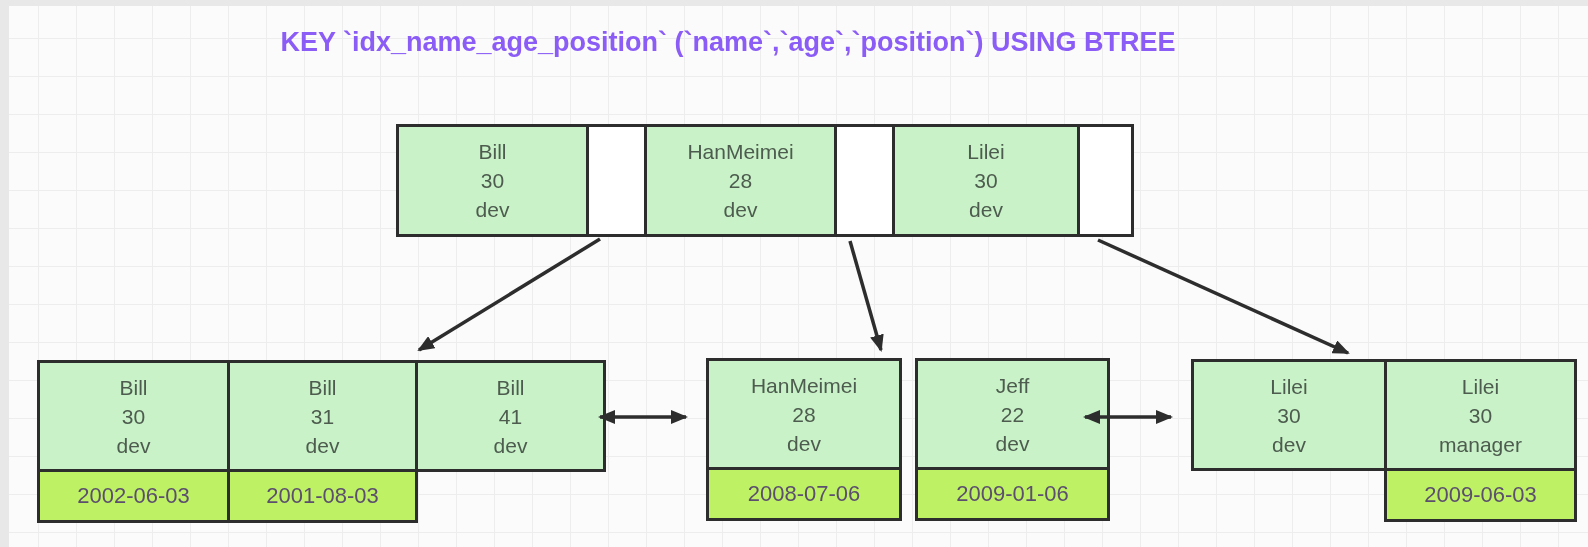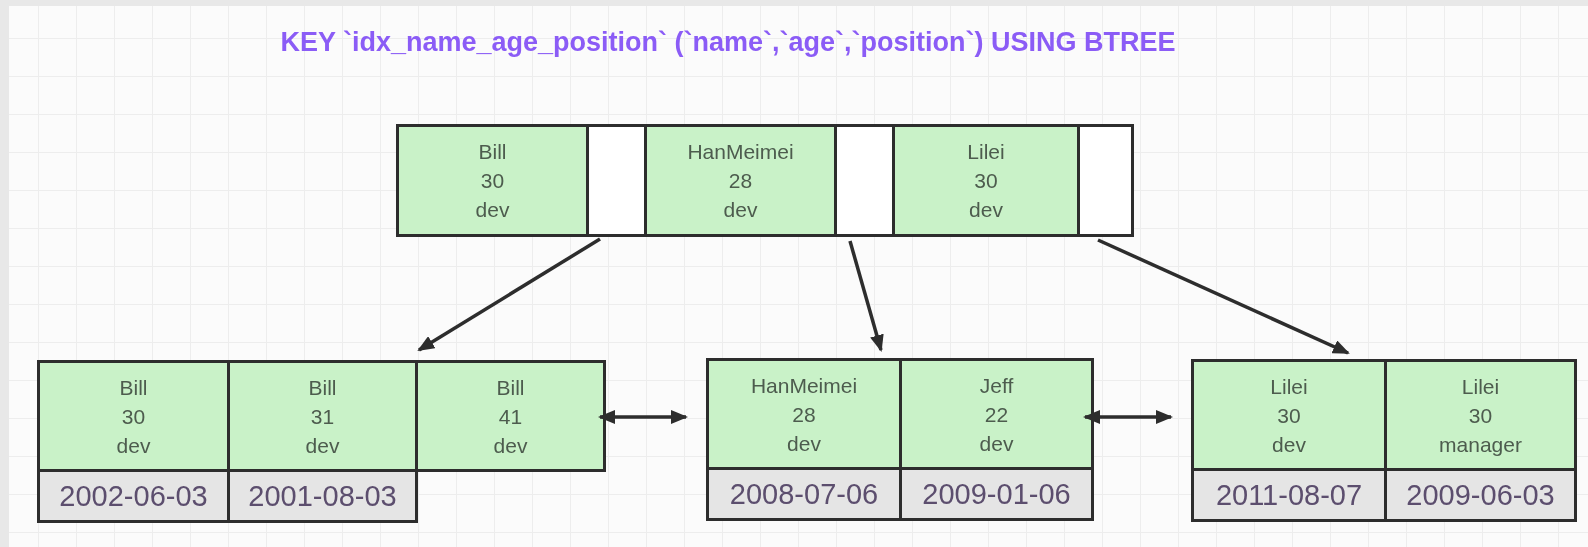--- a/index.html
+++ b/index.html
@@ -38,23 +38,23 @@
   }
   .leaf{position:absolute;display:flex;}
   .leafcol{flex:none;}
   .leafcol.overlap{margin-left:-3px;}
   .keycell{
     box-sizing:border-box;height:112px;border:3px solid #2d2d2d;background:#c9f2c8;
     display:flex;flex-direction:column;align-items:center;justify-content:center;
     font-size:21px;line-height:29px;color:#4d5c4e;
   }
   .datacell{
-    box-sizing:border-box;height:51px;border:3px solid #2d2d2d;border-top:none;background:#e5e5e5;
+    box-sizing:border-box;height:51px;border:3px solid #2d2d2d;border-top:none;background:#bef264;
     display:flex;align-items:center;justify-content:center;
-    font-size:29px;color:#5c4e6e;
+    font-size:22px;color:#5c4e6e;
   }
   svg.arrows{position:absolute;left:0;top:0;pointer-events:none;z-index:6;}
   .node{z-index:4;margin-left:14px;}
 </style>
 </head>
 <body>
 
 <div class="canvas"></div>
 <div class="edge-top"></div>
 <div class="edge-left"></div>
@@ -108,38 +108,37 @@
 
 <div class="leaf node" style="left:692px;top:358px;">
   <div class="leafcol" style="width:196px;">
     <div class="keycell">
       <span>HanMeimei</span>
       <span>28</span>
       <span>dev</span>
     </div>
     <div class="datacell">2008-07-06</div>
   </div>
-  <div class="leafcol overlap" style="width:195px;">
+  <div class="leafcol overlap" style="width:195px;padding-left:16px;">
     <div class="keycell">
       <span>Jeff</span>
       <span>22</span>
       <span>dev</span>
     </div>
     <div class="datacell">2009-01-06</div>
   </div>
 </div>
 
 <div class="leaf node" style="left:1177px;top:359px;">
   <div class="leafcol" style="width:196px;">
     <div class="keycell">
       <span>Lilei</span>
       <span>30</span>
       <span>dev</span>
     </div>
-    <div class="datacell">2011-08-07</div>
   </div>
   <div class="leafcol overlap" style="width:193px;">
     <div class="keycell">
       <span>Lilei</span>
       <span>30</span>
       <span>manager</span>
     </div>
     <div class="datacell">2009-06-03</div>
   </div>
 </div>

